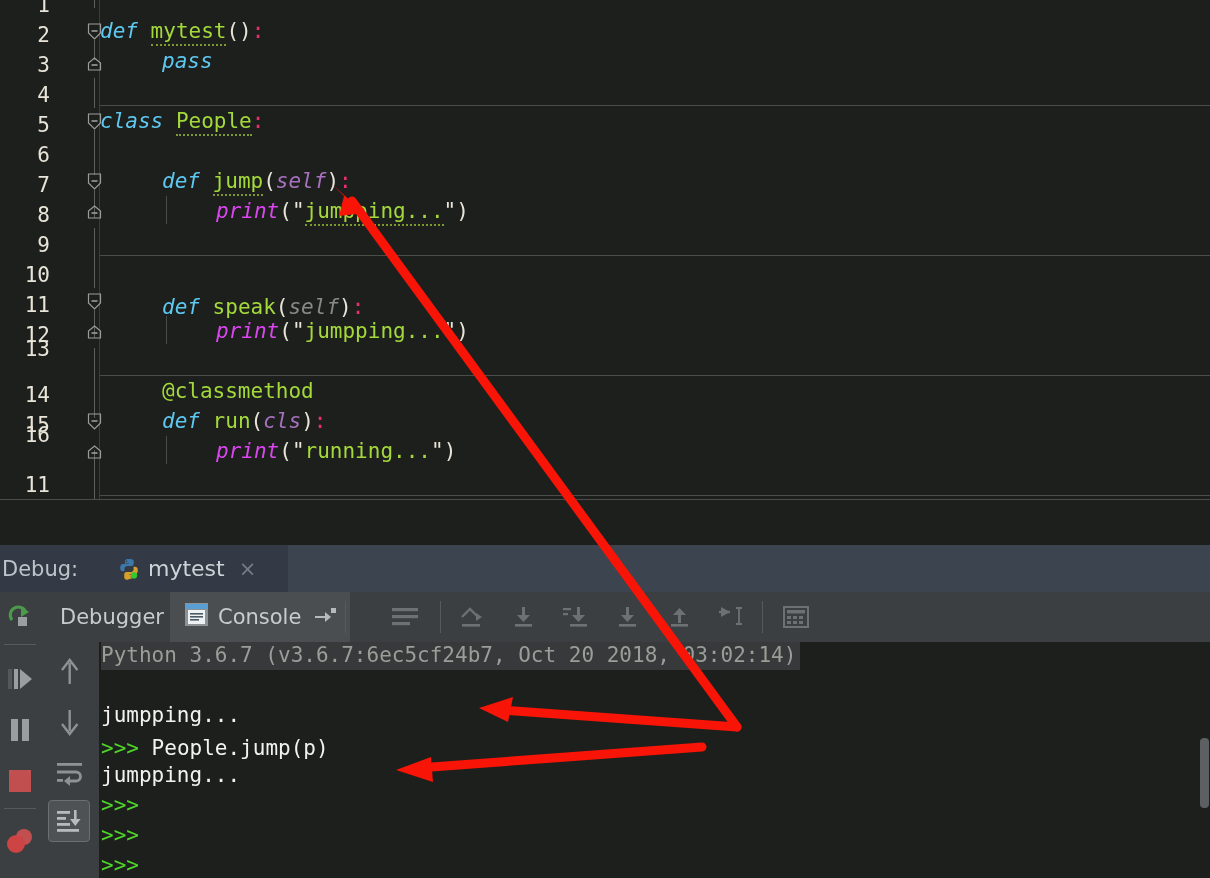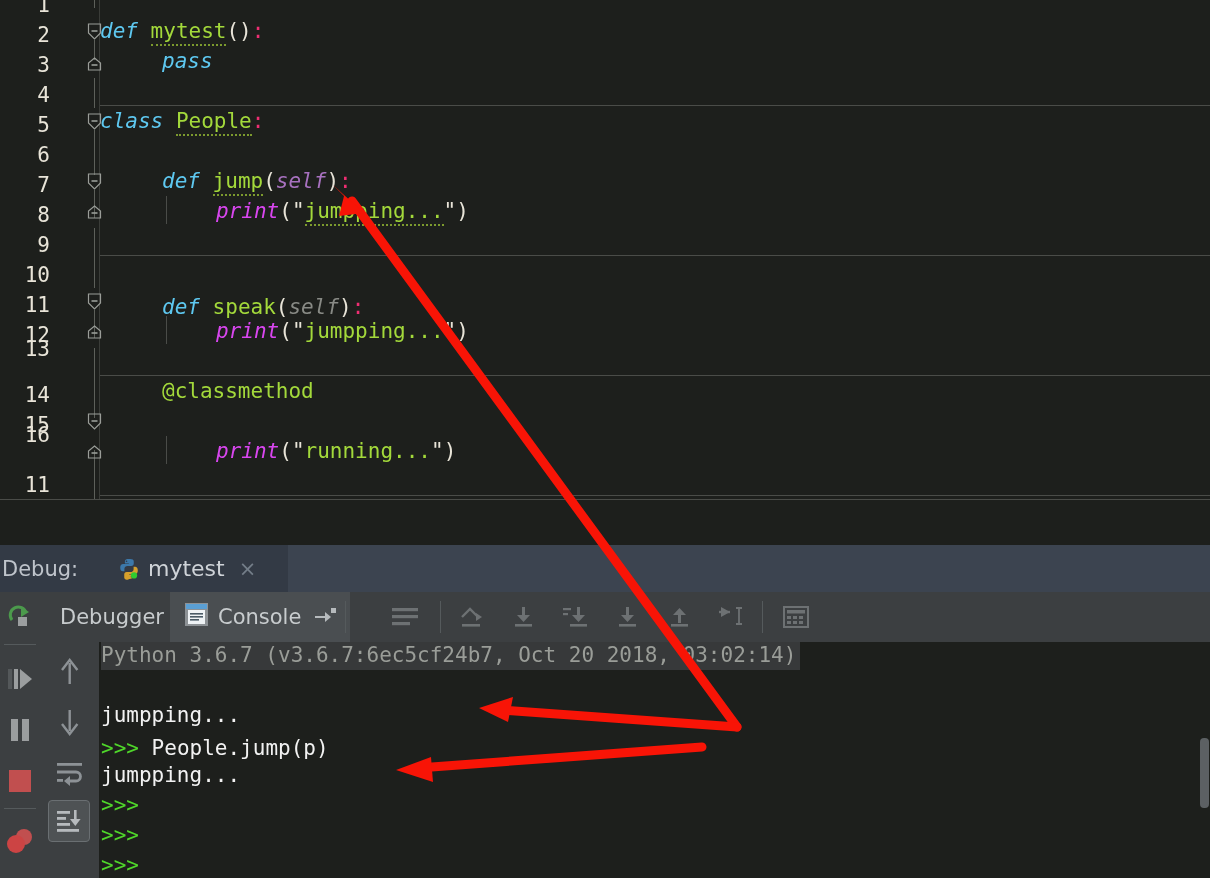--- a/index.html
+++ b/index.html
@@ -294,20 +294,21 @@
 
     <div class="codeline" style="top:196px; left:216px"><span class="t-print">print</span><span class="t-punc">(</span><span class="t-strq">"</span><span class="t-str squig">jumpping...</span><span class="t-strq">"</span><span class="t-punc">)</span></div>
 
 
     <div class="codeline" style="top:292px; left:162px"><span class="t-kw">def</span><span class="t-punc"> </span><span class="t-fn">speak</span><span class="t-punc">(</span><span class="t-selfg">self</span><span class="t-punc">)</span><span class="t-colon">:</span></div>
 
     <div class="codeline" style="top:316px; left:216px"><span class="t-print">print</span><span class="t-punc">(</span><span class="t-strq">"</span><span class="t-str">jumpping...</span><span class="t-strq">"</span><span class="t-punc">)</span></div>
 
     <div class="codeline" style="top:376px; left:162px"><span class="t-dec">@classmethod</span></div>
 
+    <div class="codeline" style="top:406px; left:162px"><span class="t-kw">def</span><span class="t-punc"> </span><span class="t-fn">run</span><span class="t-punc">(</span><span class="t-self">cls</span><span class="t-punc">)</span><span class="t-colon">:</span></div>
 
     <div class="codeline" style="top:436px; left:216px"><span class="t-print">print</span><span class="t-punc">(</span><span class="t-strq">"</span><span class="t-str">running...</span><span class="t-strq">"</span><span class="t-punc">)</span></div>
   </div>
 
   <div id="spacer-top-line"></div>
   <div id="spacer"></div>
 
   <div id="debug-head">
     <div id="debug-label">Debug:</div>
     <div id="debug-tab">

